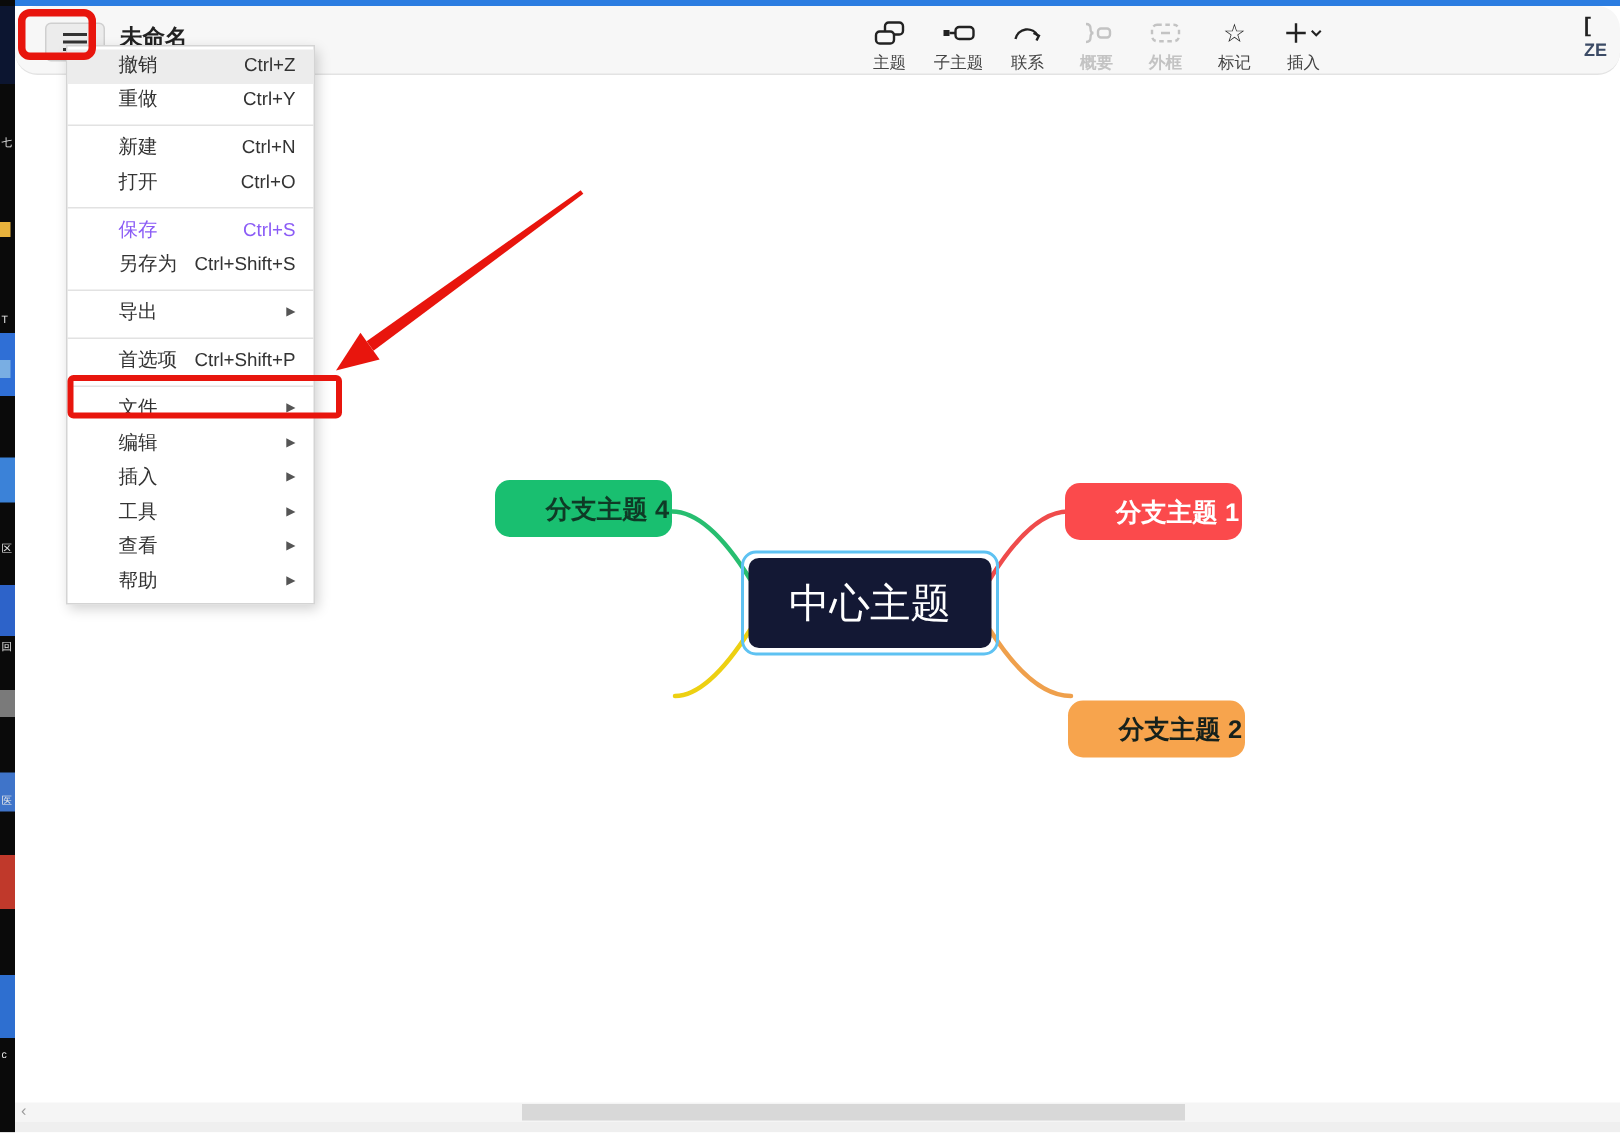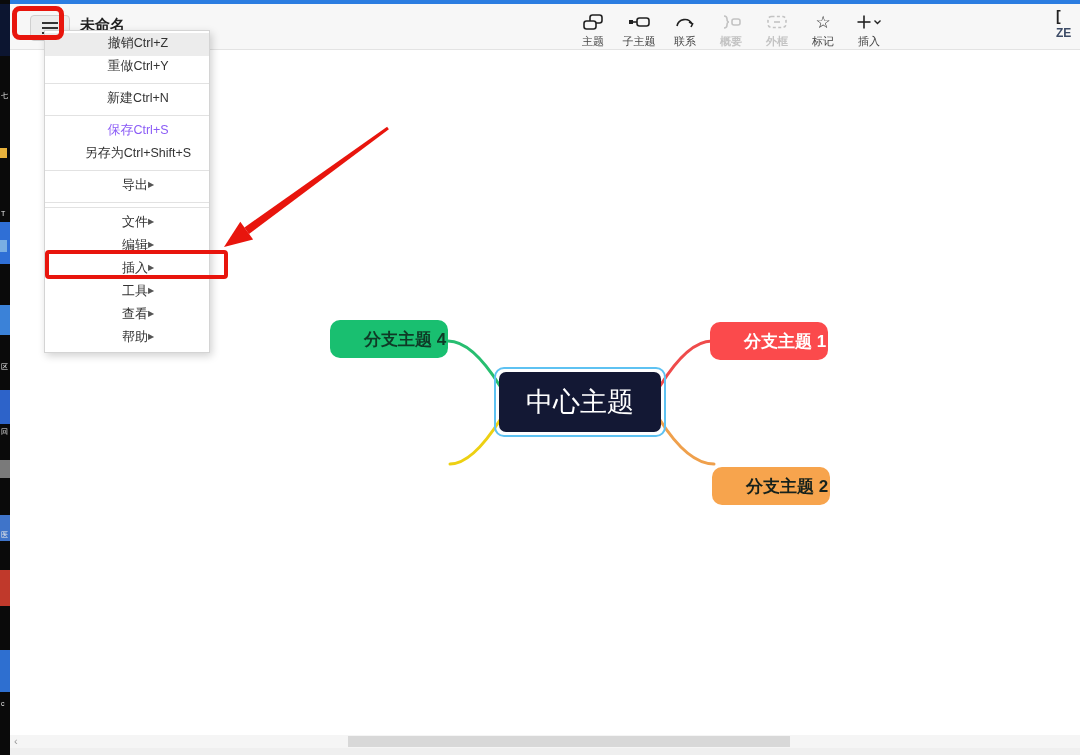--- a/index.html
+++ b/index.html
@@ -9,41 +9,41 @@
 
   
   .top-edge { position:absolute; left:0; top:0; width:1080px; height:4px; background:#2b7de1; z-index:8; }
 
   
   .left-strip { position:absolute; left:0; top:0; width:10px; height:755px; background:#0a0a0a; z-index:9; overflow:hidden; }
   .left-strip .frag { position:absolute; left:0; width:10px; }
   .left-strip .glyph { position:absolute; left:1px; color:#e8e8e8; font-size:7px; line-height:7px; }
 
   
-  .toolbar { position:absolute; left:10px; top:4px; right:0; height:46px; background:#f7f7f7; border-bottom:1px solid #e3e3e3; z-index:3; }
+  .toolbar { position:absolute; left:10px; top:4px; right:0; height:46px; background:#f7f7f7; border-bottom:1px solid #e3e3e3; z-index:3;border-radius:15px; }
   .hamburger-btn { position:absolute; left:20px; top:11px; width:40px; height:26px; background:#ececec; border:1px solid #cfcfcf; border-radius:4px; display:flex; flex-direction:column; justify-content:center; align-items:center; gap:3px; cursor:pointer; }
   .hamburger-btn .bar { width:16px; height:2px; background:#333; }
   .doc-title { position:absolute; left:70px; top:12px; font-size:15px; font-weight:bold; color:#222; }
 
   .tool-group { position:absolute; left:560px; top:8px; display:flex; }
   .tool-item { width:46px; display:flex; flex-direction:column; align-items:center; gap:2px; cursor:pointer; }
   .tool-item .t-icon { height:20px; display:flex; align-items:center; justify-content:center; color:#222; }
   .tool-item .t-label { font-size:11px; color:#444; white-space:nowrap; }
   .tool-item.disabled .t-label { color:#c3c3c3;font-weight:bold; }
   .tool-item.disabled .t-icon { color:#c3c3c3; }
   .tool-item svg { stroke:currentColor; fill:none; stroke-width:1.6; }
   .star-glyph { font-size:17px; line-height:17px; }
 
   .corner-badge { position:absolute; right:-6px; top:4px; width:30px; text-align:left; }
   .corner-badge .cb-icon { display:block; font-size:14px; color:#222; font-weight:bold; letter-spacing:-2px; }
   .corner-badge .cb-text { display:block; font-size:12px; font-weight:bold; color:#3c4b66; margin-top:2px; }
 
   
   .menu { position:absolute; left:44px; top:30px; width:166px; background:#fff; border:1px solid #d4d4d4; box-shadow:2px 3px 8px rgba(0,0,0,.18); z-index:5; padding:2px 0; }
-  .menu-row { height:23px; display:flex; align-items:center; justify-content:center; padding:0 12px 4px 34px; font-size:13px; color:#333; cursor:pointer; }
+  .menu-row { height:23px; display:flex; align-items:center; justify-content:space-between; padding:0 12px 4px 34px; font-size:13px; color:#333; cursor:pointer; }
   .menu-row .m-right { color:#333; font-size:12.5px; }
   .menu-row.highlight { background:#ececec; }
   .menu-row.disabled, .menu-row.disabled .m-right { color:#8b5cf6; }
   .menu-row .m-arrow { font-size:8px; color:#555; }
   .menu-sep { border-top:1px solid #e2e2e2; margin:4px 0; }
 
   
   .node { position:absolute; display:flex; align-items:center; justify-content:center; z-index:2; cursor:pointer; }
   .central-sel { left:494px; top:367px; width:172px; height:70px; border:2px solid #5ec2f2; border-radius:10px; background:transparent; }
   .central-box { left:499px; top:372px; width:162px; height:60px; background:#131834; border-radius:7px; color:#fff; font-size:27px; }
@@ -169,35 +169,43 @@
     </div>
     <div class="menu-row">
       <span>重做</span>
         <span class="m-right">Ctrl+Y</span>
     </div>
     <div class="menu-sep"></div>
     <div class="menu-row">
       <span>新建</span>
         <span class="m-right">Ctrl+N</span>
     </div>
+    <div class="menu-row">
+      <span>打开</span>
+        <span class="m-right">Ctrl+O</span>
+    </div>
     <div class="menu-sep"></div>
     <div class="menu-row disabled">
       <span>保存</span>
         <span class="m-right">Ctrl+S</span>
     </div>
     <div class="menu-row">
       <span>另存为</span>
         <span class="m-right">Ctrl+Shift+S</span>
     </div>
     <div class="menu-sep"></div>
     <div class="menu-row">
       <span>导出</span>
         <span class="m-arrow">▶</span>
     </div>
     <div class="menu-sep"></div>
+    <div class="menu-row">
+      <span>首选项</span>
+        <span class="m-right">Ctrl+Shift+P</span>
+    </div>
     <div class="menu-sep"></div>
     <div class="menu-row">
       <span>文件</span>
         <span class="m-arrow">▶</span>
     </div>
     <div class="menu-row">
       <span>编辑</span>
         <span class="m-arrow">▶</span>
     </div>
     <div class="menu-row">

